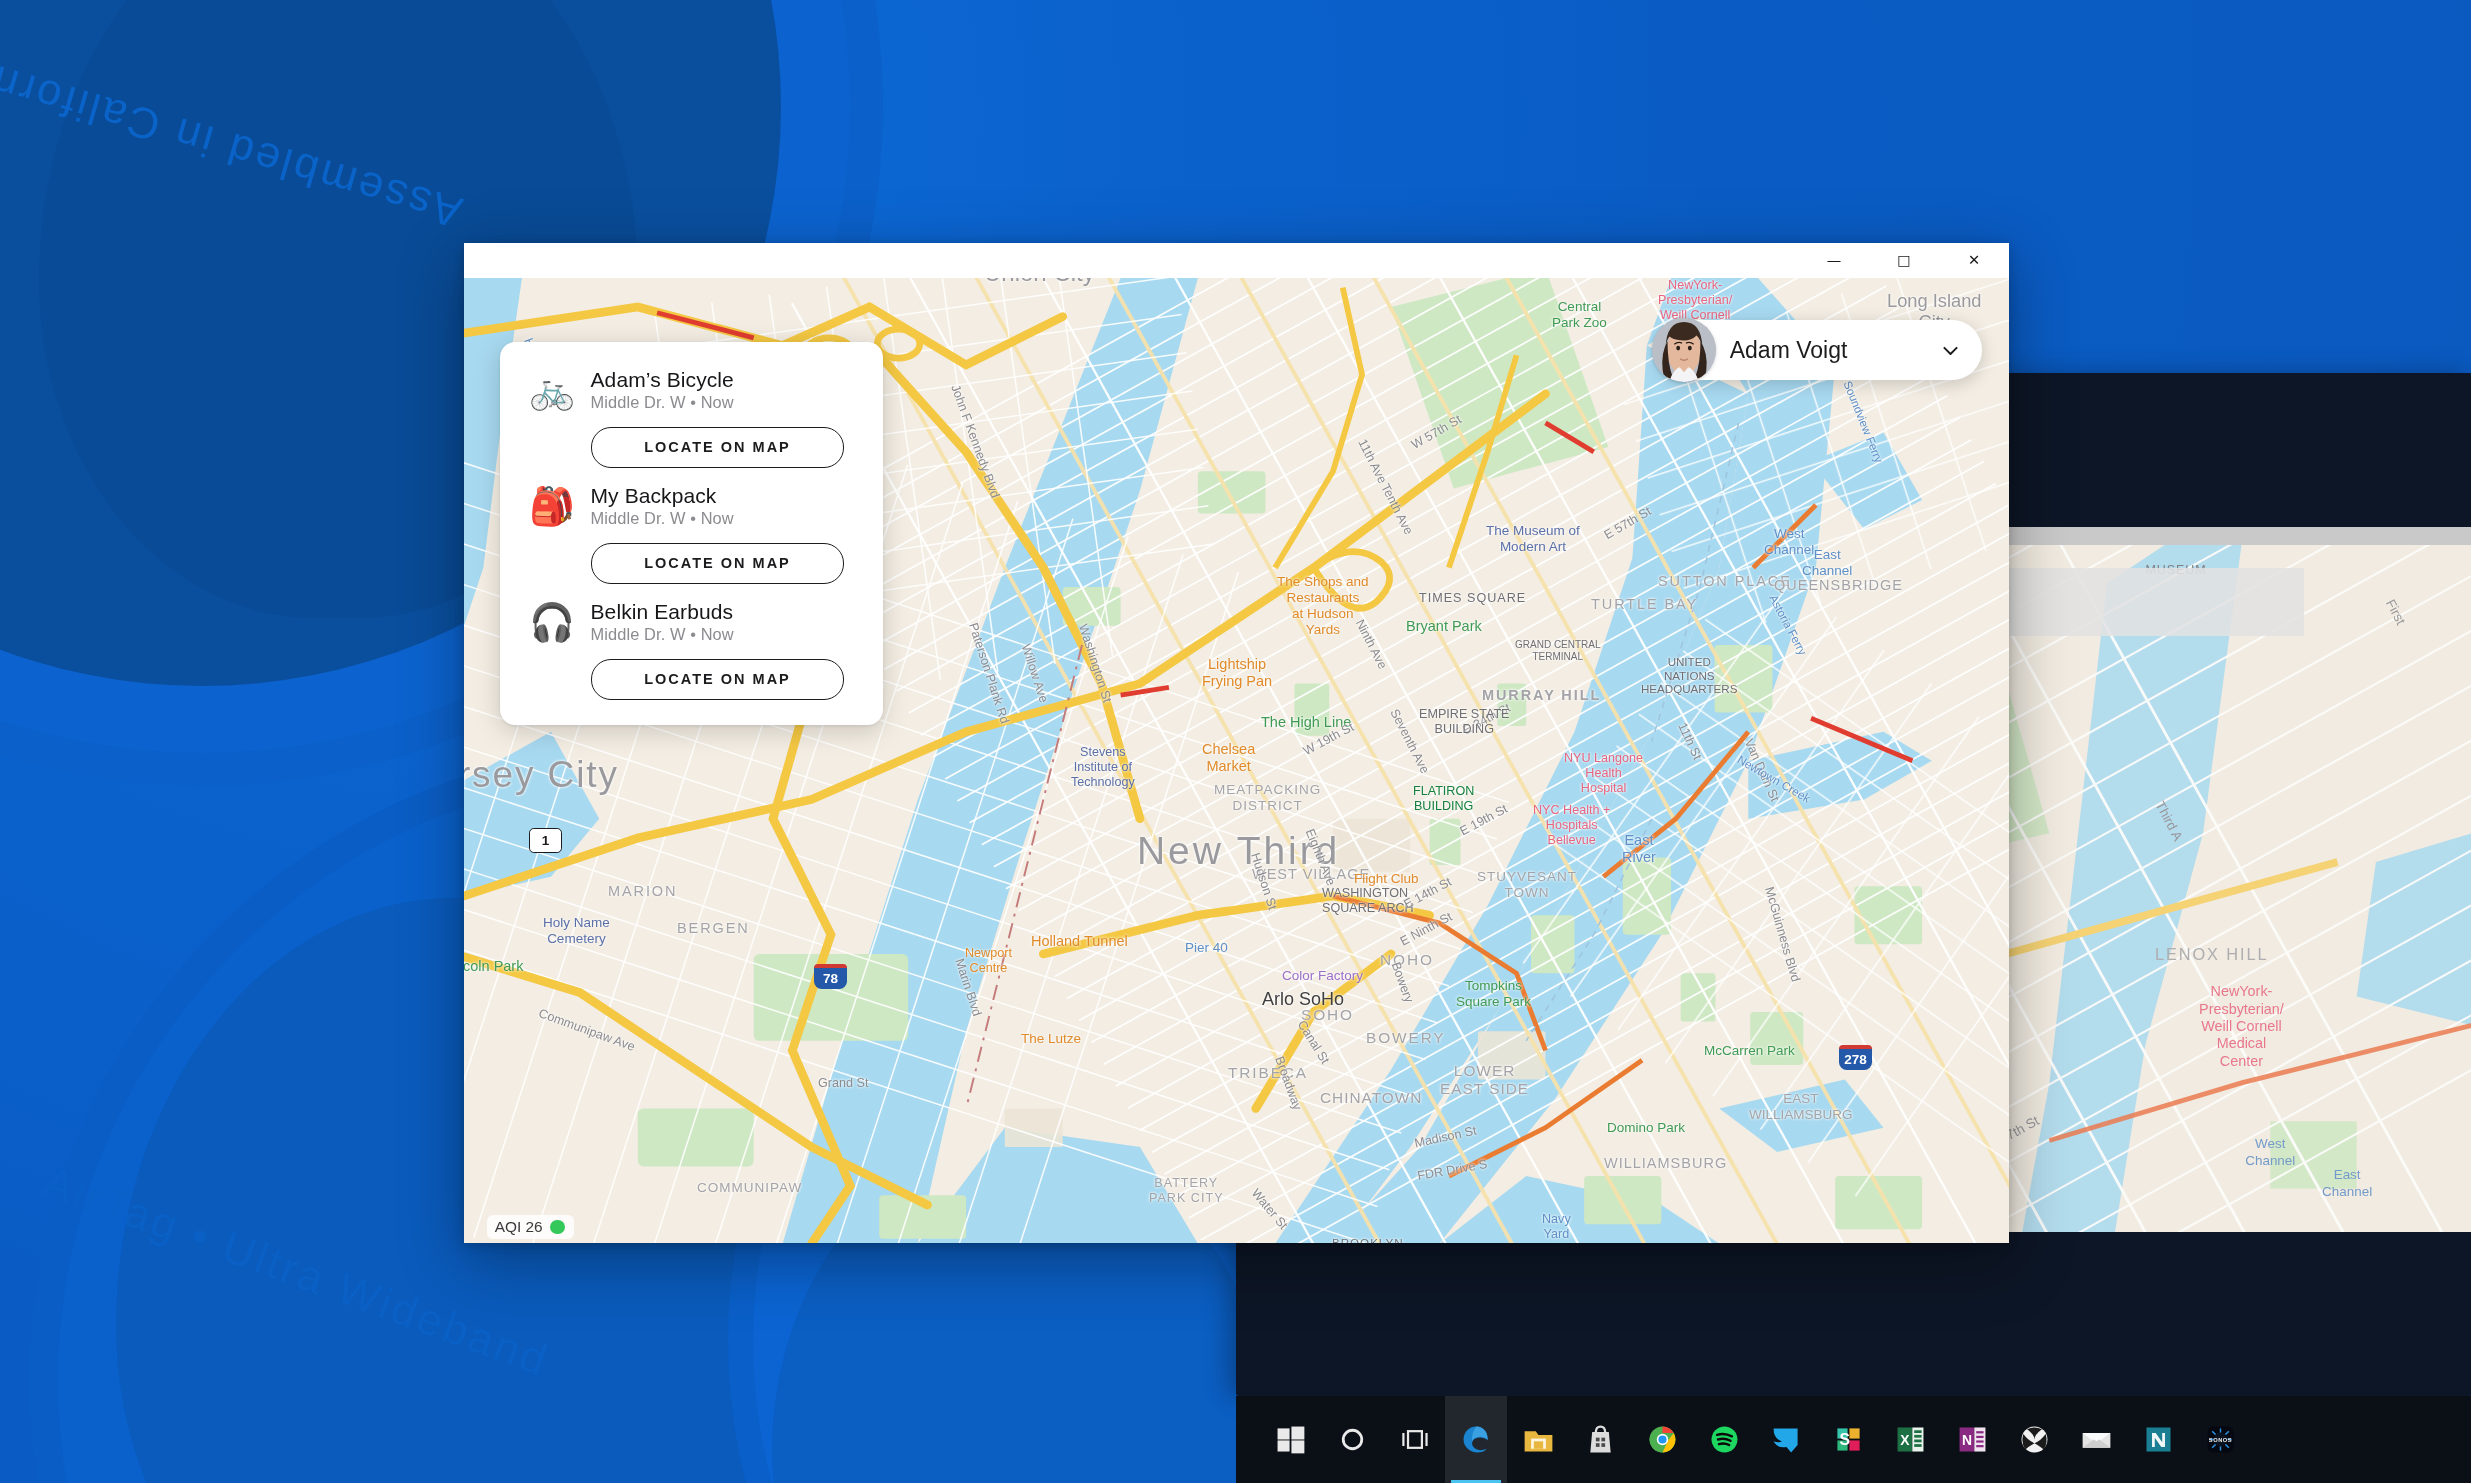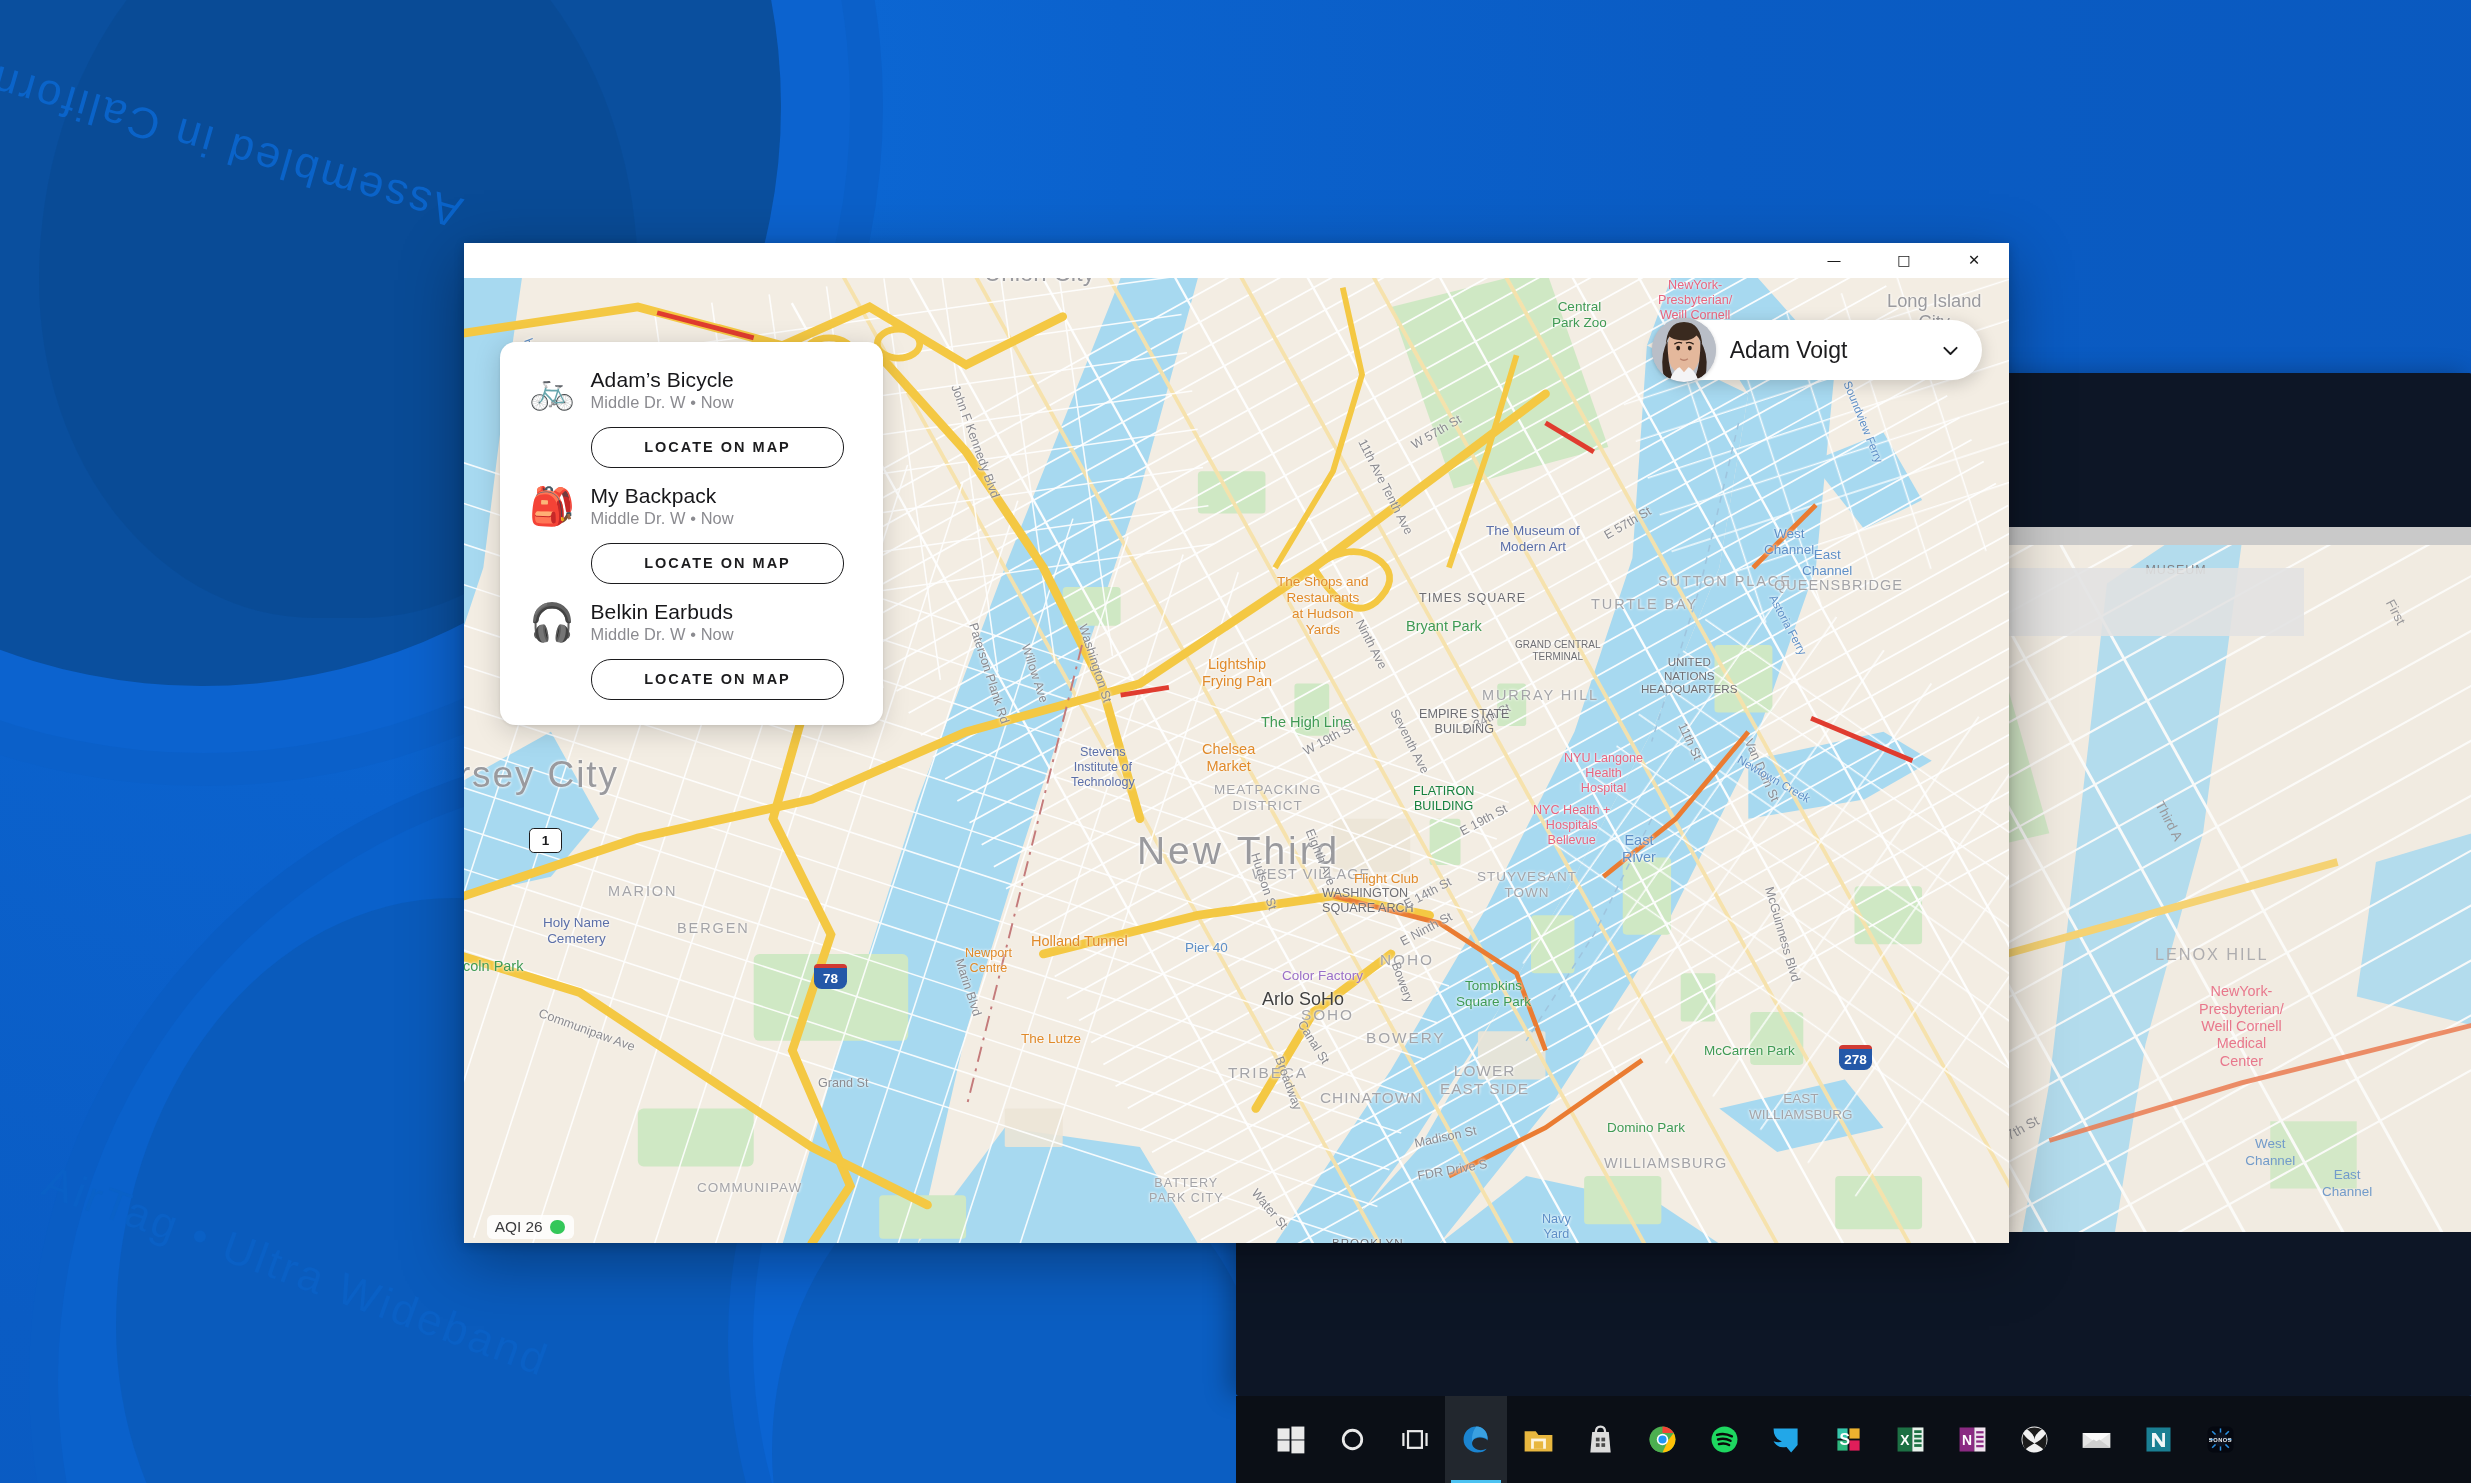--- a/index.html
+++ b/index.html
@@ -631,21 +631,21 @@
         <div class="mlabel" style="left: 910px; top: 456px; font-size: 12.6px; color: rgb(139, 139, 144); font-weight: 400; transform: rotate(63deg); text-align: center; line-height: 1.18; text-shadow: rgba(255, 255, 255, 0.85) 0px 0px 2.9px, rgba(255, 255, 255, 0.85) 0px 0px 2.9px;">Seventh Ave</div>
         <div class="mlabel" style="left: 1194px; top: 295px; font-size: 14.5px; color: rgb(164, 164, 168); font-weight: 400; letter-spacing: 1.9px; text-align: center; line-height: 1.18; text-shadow: rgba(255, 255, 255, 0.85) 0px 0px 2.9px, rgba(255, 255, 255, 0.85) 0px 0px 2.9px;">SUTTON PLACE</div>
         <div class="mlabel" style="left: 1127px; top: 318px; font-size: 14.5px; color: rgb(164, 164, 168); font-weight: 400; letter-spacing: 1.9px; text-align: center; line-height: 1.18; text-shadow: rgba(255, 255, 255, 0.85) 0px 0px 2.9px, rgba(255, 255, 255, 0.85) 0px 0px 2.9px;">TURTLE BAY</div>
         <div class="mlabel" style="left: 1310px; top: 299px; font-size: 14.5px; color: rgb(164, 164, 168); font-weight: 400; letter-spacing: 1px; text-align: center; line-height: 1.18; text-shadow: rgba(255, 255, 255, 0.85) 0px 0px 2.9px, rgba(255, 255, 255, 0.85) 0px 0px 2.9px;">QUEENSBRIDGE</div>
         <div class="mlabel" style="left: 1300px; top: 248px; font-size: 13.5px; color: rgb(94, 143, 199); font-weight: 400; text-align: center; line-height: 1.18; text-shadow: rgba(255, 255, 255, 0.85) 0px 0px 2.9px, rgba(255, 255, 255, 0.85) 0px 0px 2.9px;">West<br>Channel</div>
         <div class="mlabel" style="left: 1338px; top: 269px; font-size: 13.5px; color: rgb(94, 143, 199); font-weight: 400; text-align: center; line-height: 1.18; text-shadow: rgba(255, 255, 255, 0.85) 0px 0px 2.9px, rgba(255, 255, 255, 0.85) 0px 0px 2.9px;">East<br>Channel</div>
         <div class="mlabel" style="left: 1356px; top: 137px; font-size: 11.6px; color: rgb(94, 143, 199); font-weight: 400; transform: rotate(68deg); text-align: center; line-height: 1.18; text-shadow: rgba(255, 255, 255, 0.85) 0px 0px 2.9px, rgba(255, 255, 255, 0.85) 0px 0px 2.9px;">Soundview Ferry</div>
         <div class="mlabel" style="left: 1291px; top: 340px; font-size: 11.6px; color: rgb(94, 143, 199); font-weight: 400; transform: rotate(62deg); text-align: center; line-height: 1.18; text-shadow: rgba(255, 255, 255, 0.85) 0px 0px 2.9px, rgba(255, 255, 255, 0.85) 0px 0px 2.9px;">Astoria Ferry</div>
         <div class="mlabel" style="left: 1051px; top: 361px; font-size: 10px; color: rgb(110, 110, 115); font-weight: 400; text-align: center; line-height: 1.18; text-shadow: rgba(255, 255, 255, 0.85) 0px 0px 2.9px, rgba(255, 255, 255, 0.85) 0px 0px 2.9px;">GRAND CENTRAL<br>TERMINAL</div>
         <div class="mlabel" style="left: 1177px; top: 377px; font-size: 11.6px; color: rgb(110, 110, 115); font-weight: 400; text-align: center; line-height: 1.18; text-shadow: rgba(255, 255, 255, 0.85) 0px 0px 2.9px, rgba(255, 255, 255, 0.85) 0px 0px 2.9px;">UNITED<br>NATIONS<br>HEADQUARTERS</div>
-        <div class="mlabel" style="left: 1018px; top: 409px; font-size: 14.5px; color: rgb(164, 164, 168); font-weight: 400; letter-spacing: 1.9px; text-align: center; line-height: 1.18; text-shadow: rgba(255, 255, 255, 0.85) 0px 0px 2.9px, rgba(255, 255, 255, 0.85) 0px 0px 2.9px;">MURRAY HILL</div>
+        <div class="mlabel" style="left: 1018px; top: 409px; font-size: 14.5px; color: rgb(164, 164, 168); font-weight: 700; letter-spacing: 1.9px; text-align: center; line-height: 1.18; text-shadow: rgba(255, 255, 255, 0.85) 0px 0px 2.9px, rgba(255, 255, 255, 0.85) 0px 0px 2.9px;">MURRAY HILL</div>
         <div class="mlabel" style="left: 997px; top: 434px; font-size: 12.6px; color: rgb(139, 139, 144); font-weight: 400; transform: rotate(-28deg); text-align: center; line-height: 1.18; text-shadow: rgba(255, 255, 255, 0.85) 0px 0px 2.9px, rgba(255, 255, 255, 0.85) 0px 0px 2.9px;">E 34th St</div>
         <div class="mlabel" style="left: 955px; top: 429px; font-size: 12.6px; color: rgb(110, 110, 115); font-weight: 400; text-align: center; line-height: 1.18; text-shadow: rgba(255, 255, 255, 0.85) 0px 0px 2.9px, rgba(255, 255, 255, 0.85) 0px 0px 2.9px;">EMPIRE STATE<br>BUILDING</div>
         <div class="mlabel" style="left: 955px; top: 313px; font-size: 12.6px; color: rgb(110, 110, 115); font-weight: 400; letter-spacing: 1px; text-align: center; line-height: 1.18; text-shadow: rgba(255, 255, 255, 0.85) 0px 0px 2.9px, rgba(255, 255, 255, 0.85) 0px 0px 2.9px;">TIMES SQUARE</div>
         <div class="mlabel" style="left: 942px; top: 340px; font-size: 14.5px; color: rgb(63, 154, 84); font-weight: 400; text-align: center; line-height: 1.18; text-shadow: rgba(255, 255, 255, 0.85) 0px 0px 2.9px, rgba(255, 255, 255, 0.85) 0px 0px 2.9px;">Bryant Park</div>
         <div class="mlabel" style="left: 813px; top: 296px; font-size: 13.5px; color: rgb(224, 138, 42); font-weight: 400; text-align: center; line-height: 1.18; text-shadow: rgba(255, 255, 255, 0.85) 0px 0px 2.9px, rgba(255, 255, 255, 0.85) 0px 0px 2.9px;">The Shops and<br>Restaurants<br>at Hudson<br>Yards</div>
         <div class="mlabel" style="left: 738px; top: 378px; font-size: 14.5px; color: rgb(224, 138, 42); font-weight: 400; text-align: center; line-height: 1.18; text-shadow: rgba(255, 255, 255, 0.85) 0px 0px 2.9px, rgba(255, 255, 255, 0.85) 0px 0px 2.9px;">Lightship<br>Frying Pan</div>
         <div class="mlabel" style="left: 770px; top: 436px; font-size: 14.5px; color: rgb(63, 154, 84); font-weight: 400; text-align: center; line-height: 1.18; text-shadow: rgba(255, 255, 255, 0.85) 0px 0px 2.9px, rgba(255, 255, 255, 0.85) 0px 0px 2.9px; margin-left: 27px;">The High Line</div>
         <div class="mlabel" style="left: 738px; top: 463px; font-size: 14.5px; color: rgb(224, 138, 42); font-weight: 400; text-align: center; line-height: 1.18; text-shadow: rgba(255, 255, 255, 0.85) 0px 0px 2.9px, rgba(255, 255, 255, 0.85) 0px 0px 2.9px;">Chelsea<br>Market</div>
         <div class="mlabel" style="left: 750px; top: 504px; font-size: 13.5px; color: rgb(164, 164, 168); font-weight: 400; letter-spacing: 1px; text-align: center; line-height: 1.18; text-shadow: rgba(255, 255, 255, 0.85) 0px 0px 2.9px, rgba(255, 255, 255, 0.85) 0px 0px 2.9px;">MEATPACKING<br>DISTRICT</div>
         <div class="mlabel" style="left: 837px; top: 454px; font-size: 12.6px; color: rgb(139, 139, 144); font-weight: 400; transform: rotate(-28deg); text-align: center; line-height: 1.18; text-shadow: rgba(255, 255, 255, 0.85) 0px 0px 2.9px, rgba(255, 255, 255, 0.85) 0px 0px 2.9px;">W 19th St</div>

